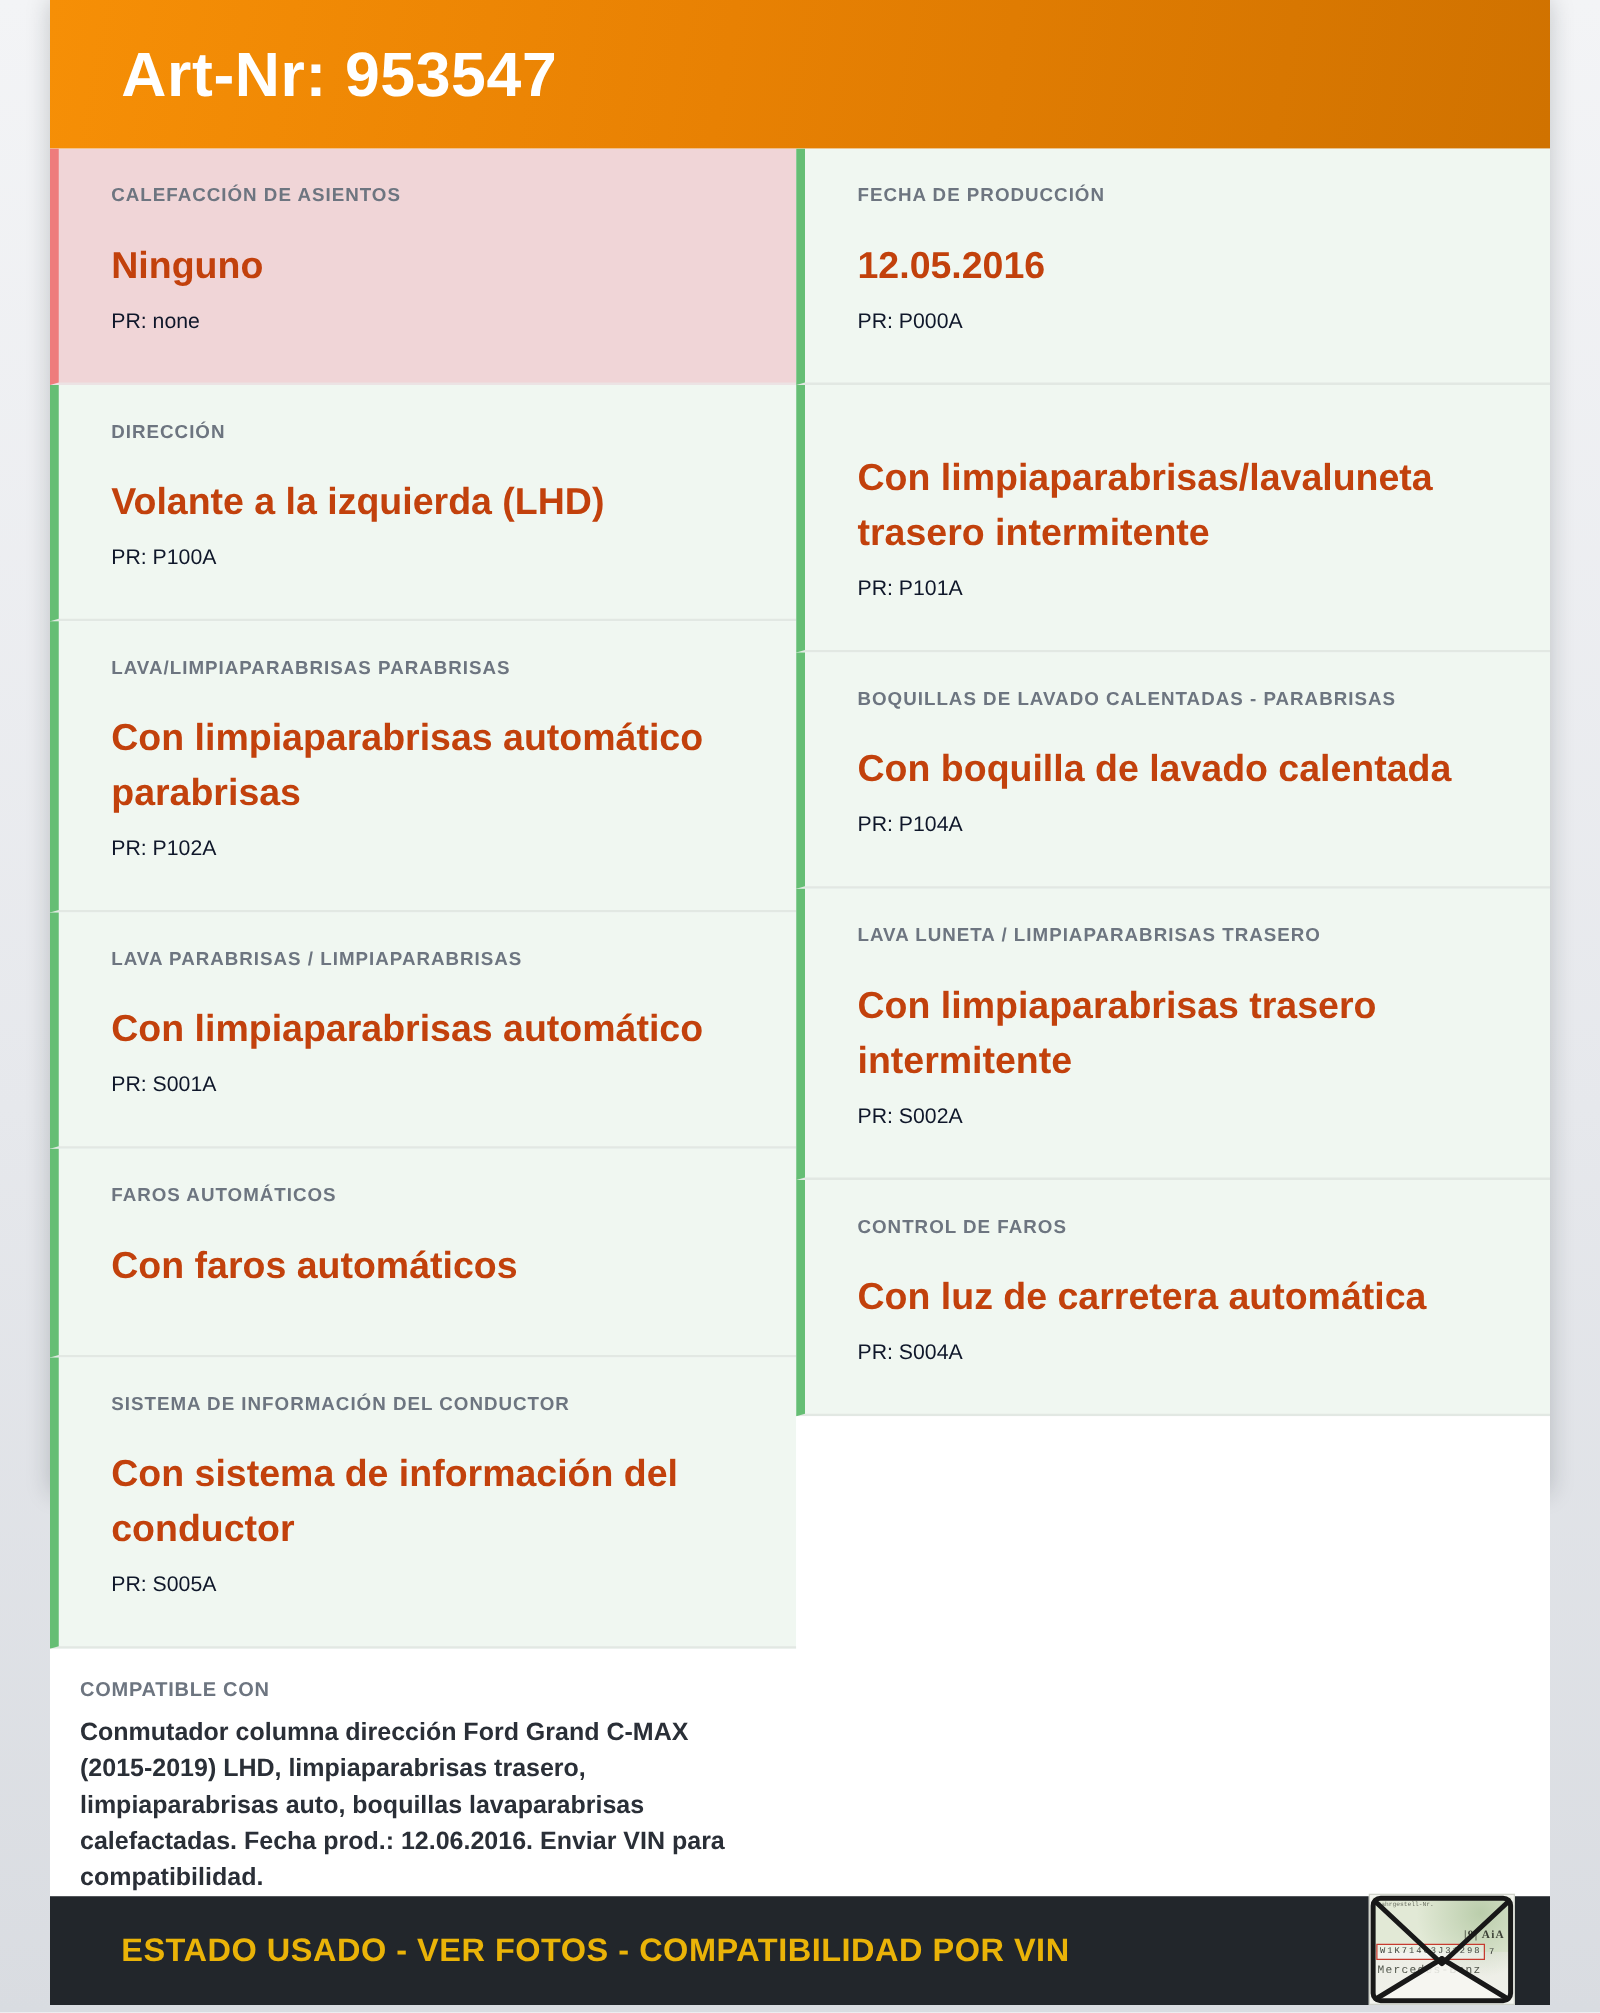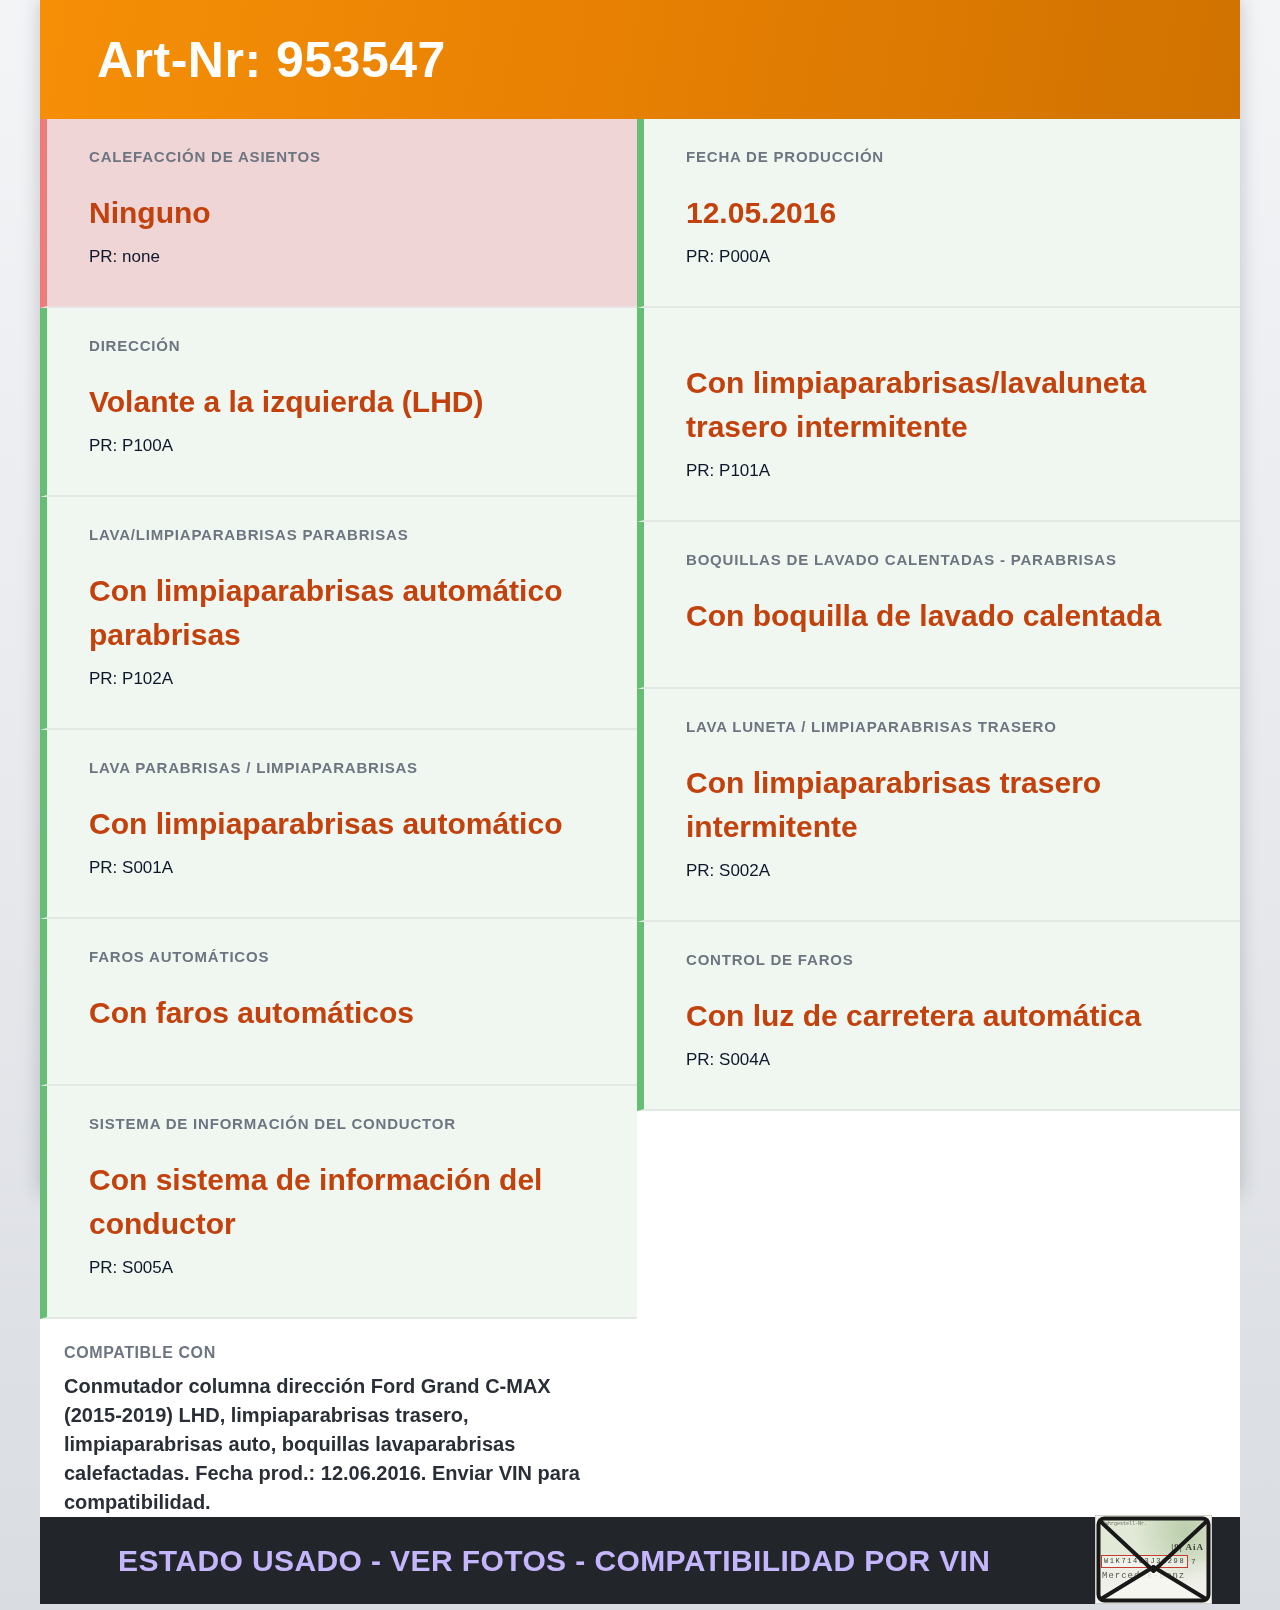--- a/index.html
+++ b/index.html
@@ -30,21 +30,21 @@
   .card-value{font-size:30px;line-height:44px;font-weight:700;color:#c2410c;margin-bottom:11px;margin-top:25px;}
   .card-pr{font-size:17px;line-height:22px;color:#0f172a;}
   
   .card--compat{background:#ffffff;border:none;padding:24px 26px 0 24px;}
   .compat-label{font-size:16px;line-height:20px;font-weight:700;color:#6d7580;
                 letter-spacing:.6px;margin-bottom:9px;}
   .compat-text{font-size:20px;line-height:29px;font-weight:700;color:#2a2f37;}
   
   .ftr{flex:0 0 87px;height:87px;background:#22262b;position:relative;
        display:flex;align-items:center;}
-  .ftr-text{padding-left:78px;font-size:30px;font-weight:700;color:#c4b5fd;letter-spacing:.4px;}
+  .ftr-text{padding-left:57px;font-size:26px;font-weight:700;color:#eab308;letter-spacing:.4px;}
   
   .env-photo{position:absolute;right:28px;bottom:0;width:115px;height:87px;
              background:#f2f3ee;border:1px solid #cfd2c9;}
   .env-doc{position:absolute;inset:2px;overflow:hidden;
            background-image:radial-gradient(circle at 78% 15%,rgba(139,172,120,.45),rgba(139,172,120,0) 46%),
                             linear-gradient(180deg,#e2e9d6 0%,#e2e9d6 52%,#ecede5 53%,#f0f1ea 100%);}
   .env-fz{position:absolute;top:3px;left:4px;font-family:"Liberation Mono",monospace;
           font-size:5px;line-height:6px;color:#6a6f62;}
   .env-mark{position:absolute;top:25px;right:5px;font-family:"Liberation Serif",serif;
             font-size:9px;line-height:9px;font-weight:700;color:#3c4036;letter-spacing:1px;}
@@ -122,20 +122,21 @@
       </section>
 
       <section class="card">
         <div class="card-value">Con limpiaparabrisas/lavaluneta trasero intermitente</div>
         <div class="card-pr">PR: P101A</div>
       </section>
 
       <section class="card">
         <div class="card-label">BOQUILLAS DE LAVADO CALENTADAS - PARABRISAS</div>
         <div class="card-value">Con boquilla de lavado calentada</div>
+        <div class="card-pr">PR: P104A</div>
       </section>
 
       <section class="card">
         <div class="card-label">LAVA LUNETA / LIMPIAPARABRISAS TRASERO</div>
         <div class="card-value">Con limpiaparabrisas trasero intermitente</div>
         <div class="card-pr">PR: S002A</div>
       </section>
 
       <section class="card">
         <div class="card-label">CONTROL DE FAROS</div>

